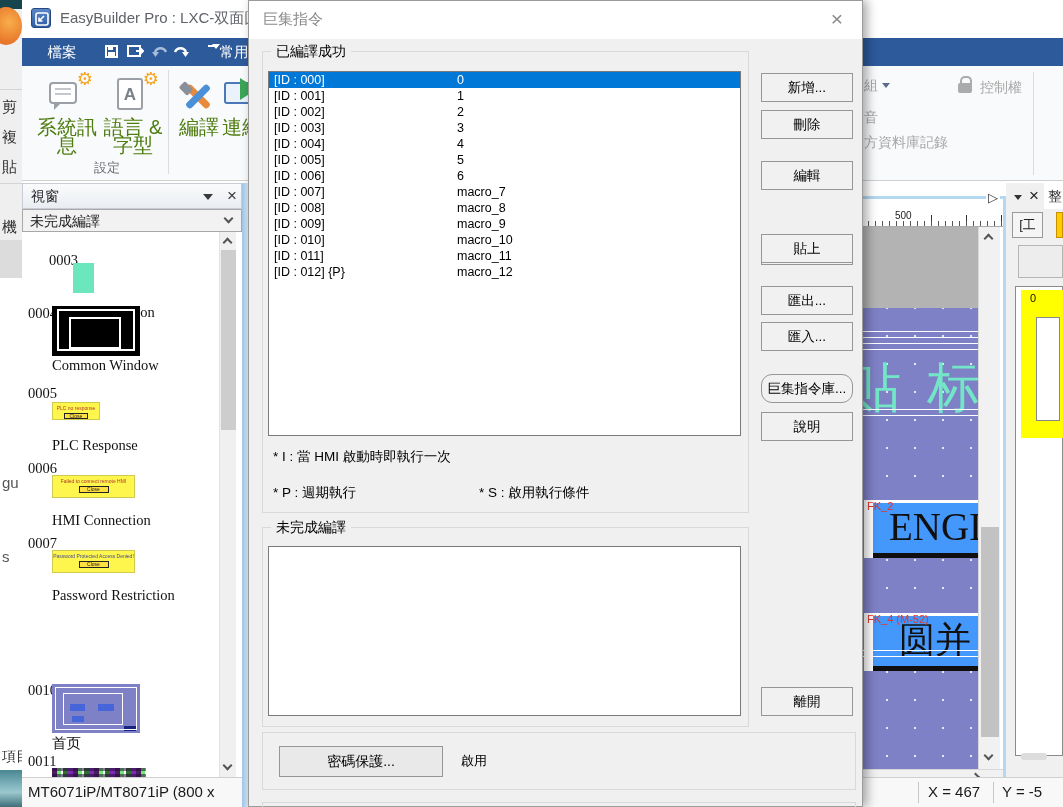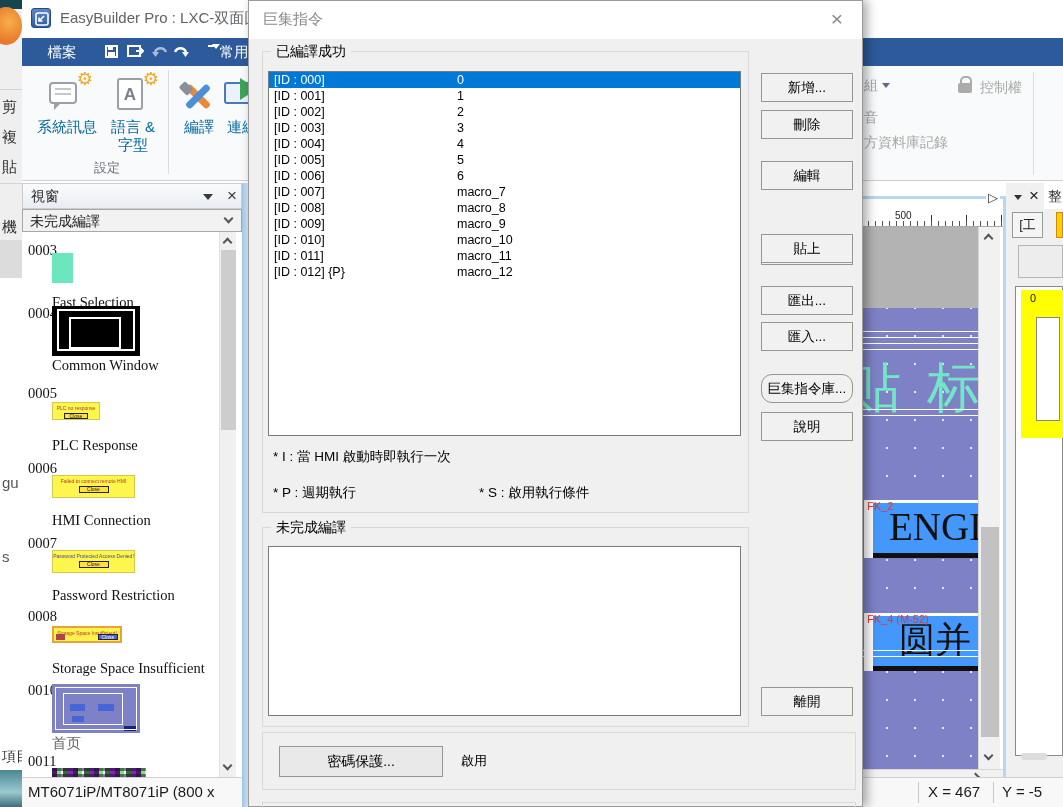--- a/index.html
+++ b/index.html
@@ -37,21 +37,21 @@
   .floppy{left:3px;width:13px;height:13px;border:2px solid #FFF;}
   .floppy::before{content:"";position:absolute;left:1px;top:-1px;width:5px;height:4px;background:#FFF;}
   .floppy::after{content:"";position:absolute;left:1px;bottom:0;width:7px;height:4px;background:#FFF;}
   .caret-dn{width:0;height:0;border-left:4px solid transparent;border-right:4px solid transparent;border-top:5px solid #FFF;}
   .qat-more{left:110px;top:11px;}
   .qat-more::before{content:"";position:absolute;left:-4px;top:-4px;width:8px;height:2px;background:#FFF;}
 
   
   .ribbon-body{left:22px;top:66px;width:1041px;height:115px;background:#F9FAFB;border-bottom:1px solid #CFCFCF;z-index:2;}
   .rb-item{position:absolute;top:6px;width:62px;height:100px;text-align:center;}
-  .rb-label{position:absolute;top:46px;left:-8px;width:78px;font-size:15px;color:#0369a1;line-height:18px;}
+  .rb-label{position:absolute;top:46px;left:-8px;width:78px;font-size:20px;color:#4d7c0f;line-height:18px;}
   .rb-ic{position:absolute;left:50%;transform:translateX(-50%);top:4px;width:40px;height:40px;}
   .gear{position:absolute;right:-6px;top:-8px;font-family:"DejaVu Sans",sans-serif;font-size:18px;color:#F5A623;}
   .ic-bubble{position:absolute;left:2px;top:6px;width:28px;height:22px;border:2px solid #9AA0A6;border-radius:4px;background:#FFF;}
   .ic-bubble::before{content:"";position:absolute;left:3px;bottom:-8px;width:0;height:0;
     border-left:7px solid #9AA0A6;border-bottom:7px solid transparent;}
   .ic-bubble::after{content:"";position:absolute;left:4px;top:4px;width:16px;height:2px;background:#C3C8CE;
     box-shadow:0 5px 0 #C3C8CE;}
   .ic-doc{position:absolute;left:4px;top:2px;width:26px;height:32px;border:2px solid #9AA0A6;border-radius:3px;background:#FFF;
     font-size:17px;font-weight:bold;color:#7A8088;line-height:30px;text-align:center;}
   .ic-tools{position:absolute;left:0;top:2px;width:40px;height:36px;}
@@ -307,21 +307,21 @@
     <div class="sb-header">
       <span class="sb-title">視窗</span>
       <span class="sb-tri"></span>
       <span class="sb-close">×</span>
     </div>
     <div class="sb-combo">
       <span>未完成編譯</span>
       <i class="chev down"></i>
     </div>
     <div class="sb-list" id="sb-list">
-        <div class="sb-item" style="top: 10px;">
+        <div class="sb-item" style="top: 20px; margin-left: 21px;">
           <span class="sb-num">0003</span>
           <div class="pv-wrap">
             <div class="pv fast-selection"></div>
           </div>
           <span class="sb-caption">Fast Selection</span>
         </div>
         <div class="sb-item" style="top: 73px;">
           <span class="sb-num">0004</span>
           <div class="pv-wrap">
             <div class="pv common-window"></div>
@@ -350,30 +350,20 @@
         </div>
         <div class="sb-item" style="top: 303px;">
           <span class="sb-num">0007</span>
           <div class="pv-wrap">
             <div class="pv password-restriction">
               <div class="pv-text">Password Protected Access Denied!</div>
               <div class="pv-btn">Close</div>
             </div>
           </div>
           <span class="sb-caption">Password Restriction</span>
-        </div>
-        <div class="sb-item" style="top: 376px;">
-          <span class="sb-num">0008</span>
-          <div class="pv-wrap">
-            <div class="pv storage-space">
-              <div class="pv-text">Storage Space Insufficient!</div>
-              <div class="pv-btn">Close</div>
-            </div>
-          </div>
-          <span class="sb-caption">Storage Space Insufficient</span>
         </div>
         <div class="sb-item" style="top: 450px;">
           <span class="sb-num">0010</span>
           <div class="pv-wrap">
             <div class="pv home-page"></div>
           </div>
           <span class="sb-caption">首页</span>
         </div>
         <div class="sb-item" style="top: 521px;">
           <span class="sb-num">0011</span>

